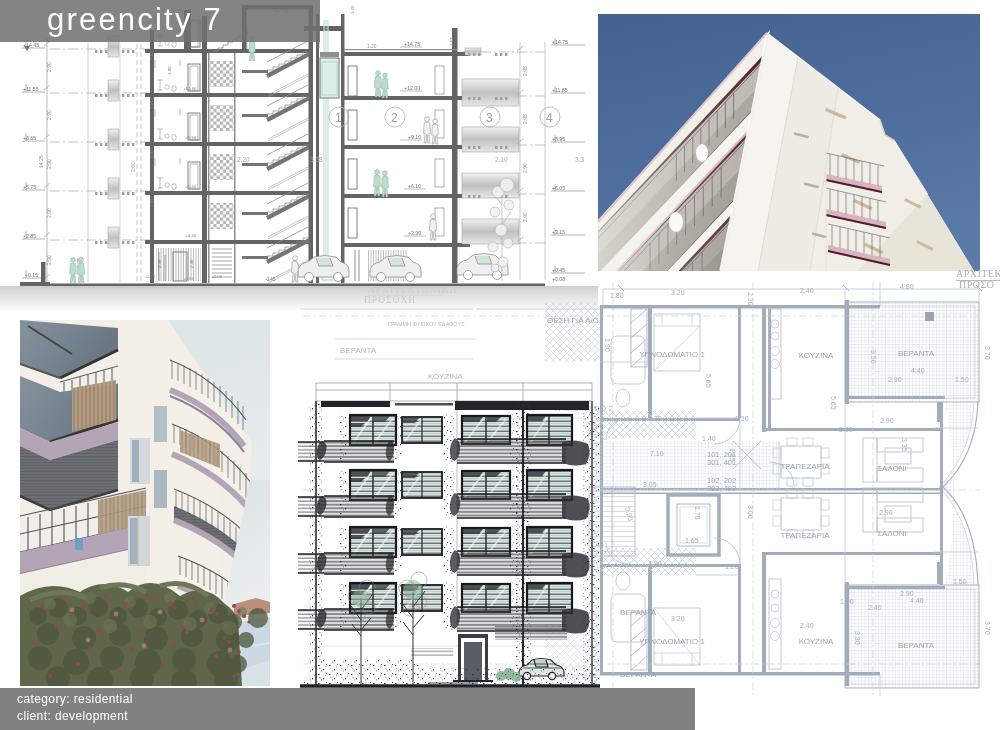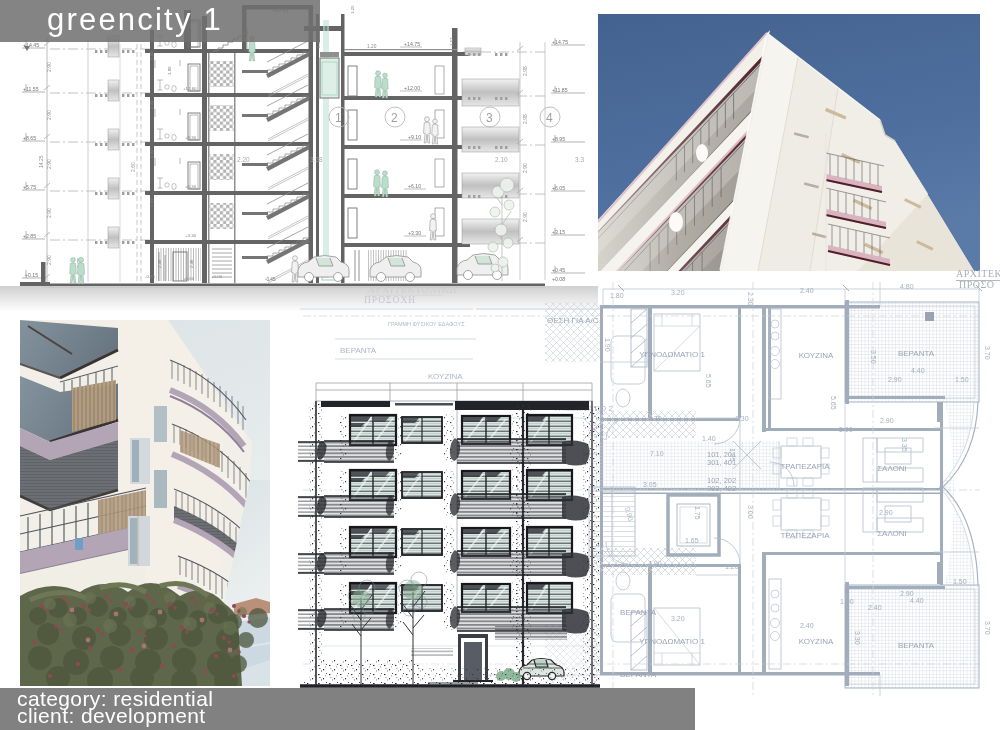--- a/index.html
+++ b/index.html
@@ -1061,20 +1061,20 @@
           <circle cx="210" cy="330" r="2.4"></circle>
 </g>
 </g>
 </svg>
 
 <div class="abs" style="left:956px;top:268px;font-size:10px;line-height:11px;color:#a9aeb6;font-family:'Liberation Serif',serif;letter-spacing:0.5px;">ΑΡΧΙΤΕΚ<br>&nbsp;ΠΡΟΣΟ</div>
 <div class="abs" style="left:956px;top:280px;width:44px;height:1px;background:#b5bac2;"></div>
 
 <div class="abs" style="left:0;top:0;width:320px;height:42px;background:rgba(112,112,112,0.86);"></div>
 
-<div class="abs" style="left:47px;top:2px;width:300px;font-size:31px;color:#ffffff;letter-spacing:2.2px;">greencity 1</div>
+<div class="abs" style="left:47px;top:2px;width:300px;font-size:31px;color:#ffffff;letter-spacing:2.2px;">greencity 7</div>
 
 <div class="abs" style="left:0;top:688px;width:695px;height:42px;background:rgba(112,112,112,0.88);"></div>
 
-<div class="abs" style="left:17px;top:691px;font-size:21px;line-height:16.5px;color:#ffffff;letter-spacing:0.4px;">category: residential<br>client: development</div>
+<div class="abs" style="left:17px;top:691px;font-size:12px;line-height:16.5px;color:#ffffff;letter-spacing:0.4px;">category: residential<br>client: development</div>
 
 
 </div>
 
 </body></html>

